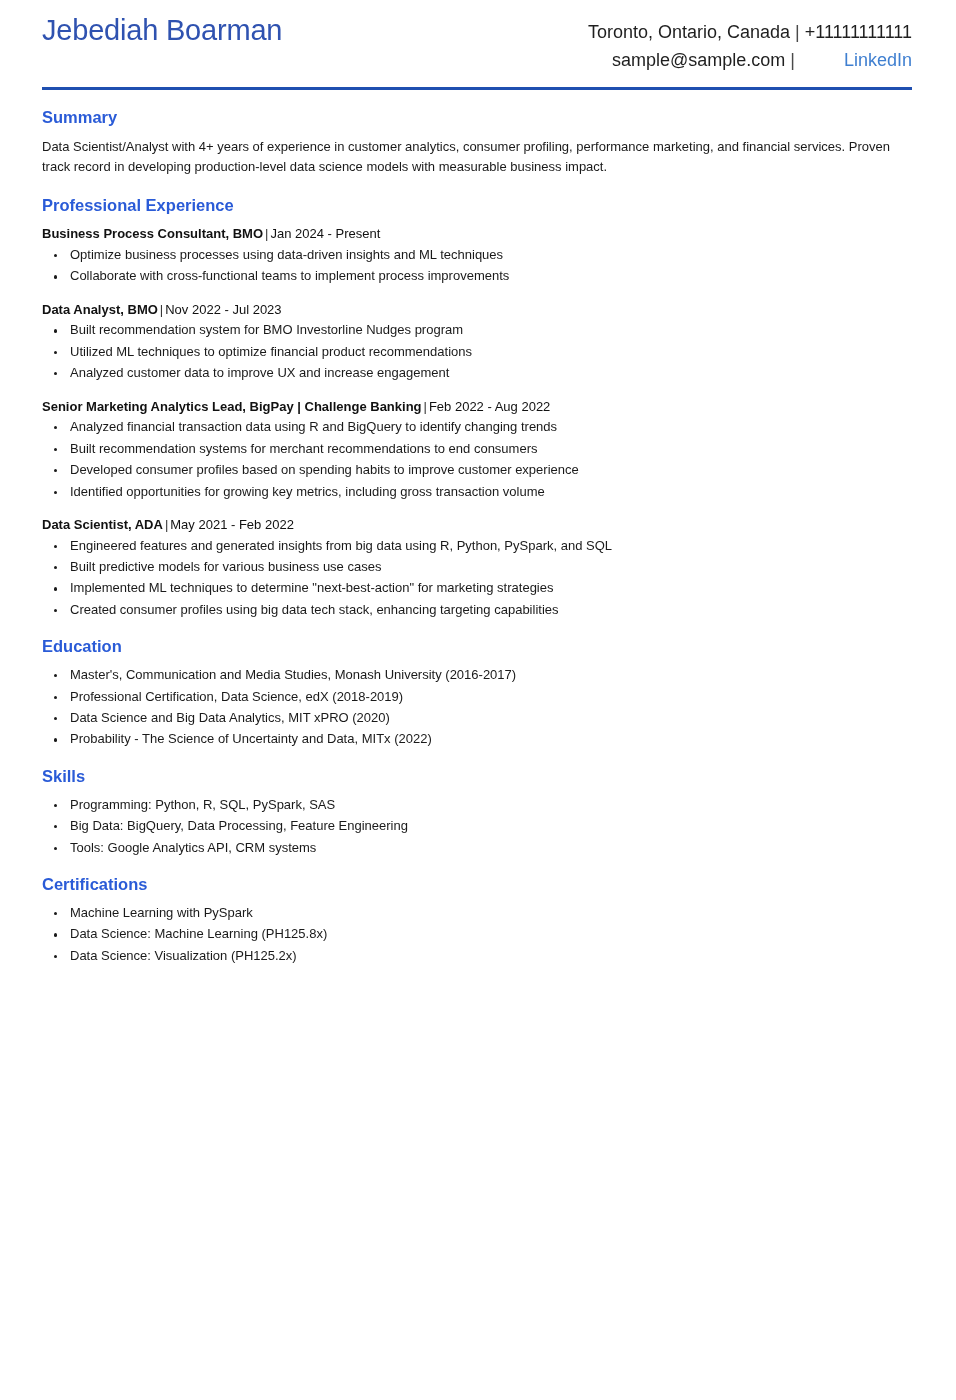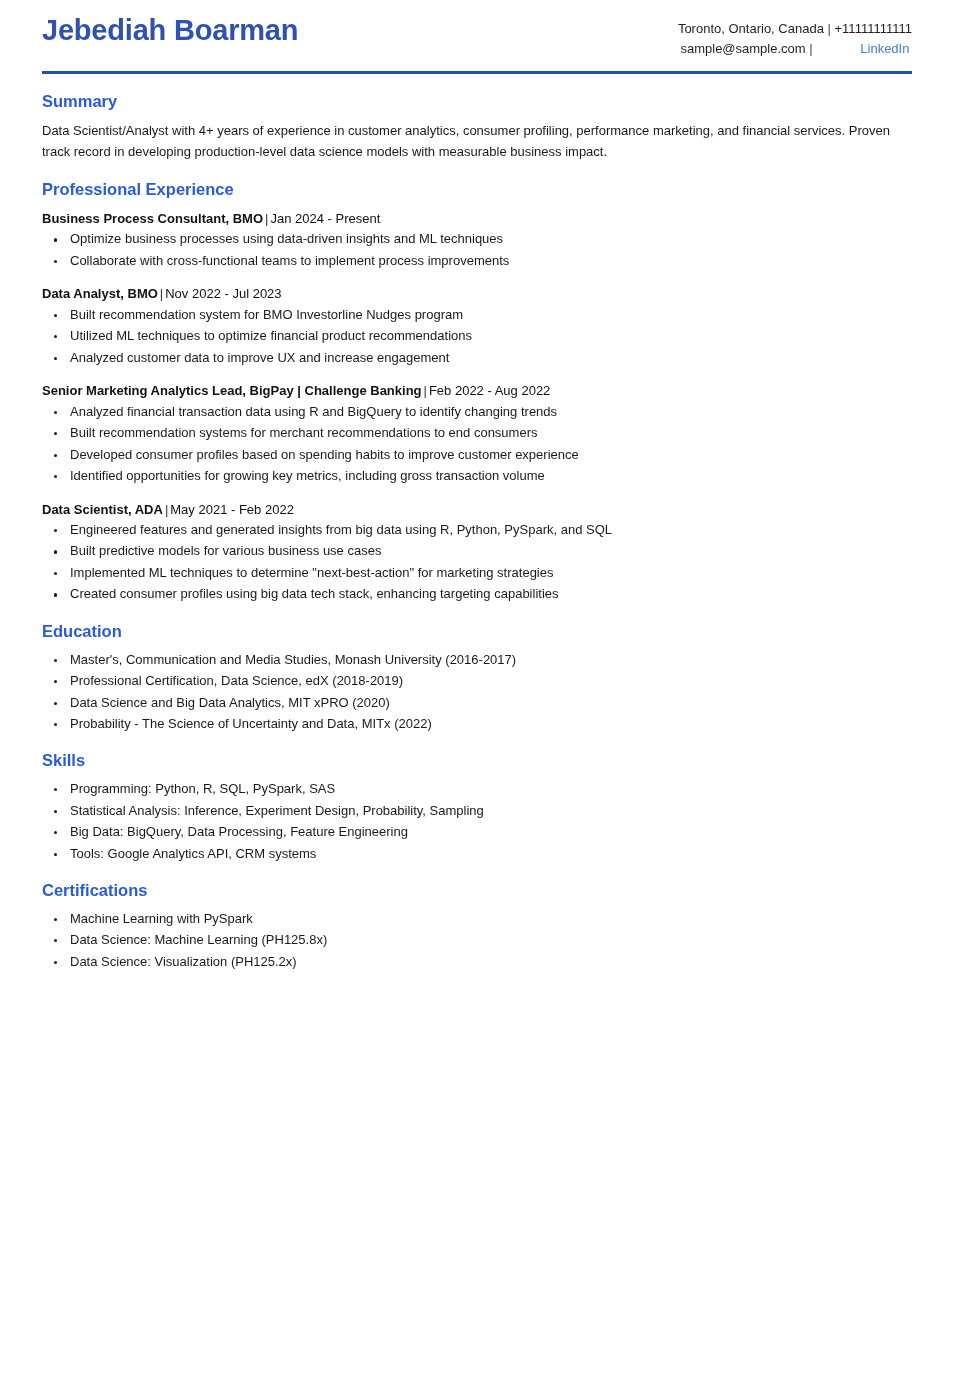--- a/index.html
+++ b/index.html
@@ -25,30 +25,30 @@
 
   
   .header {
     display: flex;
     align-items: flex-start;
     justify-content: space-between;
     padding-bottom: 6px;
   }
   .name {
     font-size: 29px;
-    font-weight: bold;
+    font-weight: normal;
     color: #2f52b0;
     letter-spacing: -0.2px;
     line-height: 1.15;
     margin: 0;
     white-space: nowrap;
   }
   .contact {
-    text-align: center;
-    font-size: 13px;
+    text-align: right;
+    font-size: 18px;
     line-height: 1.55;
     color: #1f1f1f;
     padding-top: 5px;
     white-space: nowrap;
   }
   .contact .sep { color: #4a4a4a; }
   .contact a.link {
     color: #3f7fd0;
     text-decoration: none;
     margin-left: 44px;
@@ -201,21 +201,20 @@
       <li>Professional Certification, Data Science, edX (2018-2019)</li>
       <li>Data Science and Big Data Analytics, MIT xPRO (2020)</li>
       <li>Probability - The Science of Uncertainty and Data, MITx (2022)</li>
     </ul>
   </div>
 
   <div class="section tight">
     <h2 class="section-title">Skills</h2>
     <ul class="bullets plain-list">
       <li>Programming: Python, R, SQL, PySpark, SAS</li>
-      <li>Statistical Analysis: Inference, Experiment Design, Probability, Sampling</li>
       <li>Big Data: BigQuery, Data Processing, Feature Engineering</li>
       <li>Tools: Google Analytics API, CRM systems</li>
     </ul>
   </div>
 
   <div class="section tight">
     <h2 class="section-title">Certifications</h2>
     <ul class="bullets plain-list">
       <li>Machine Learning with PySpark</li>
       <li>Data Science: Machine Learning (PH125.8x)</li>

